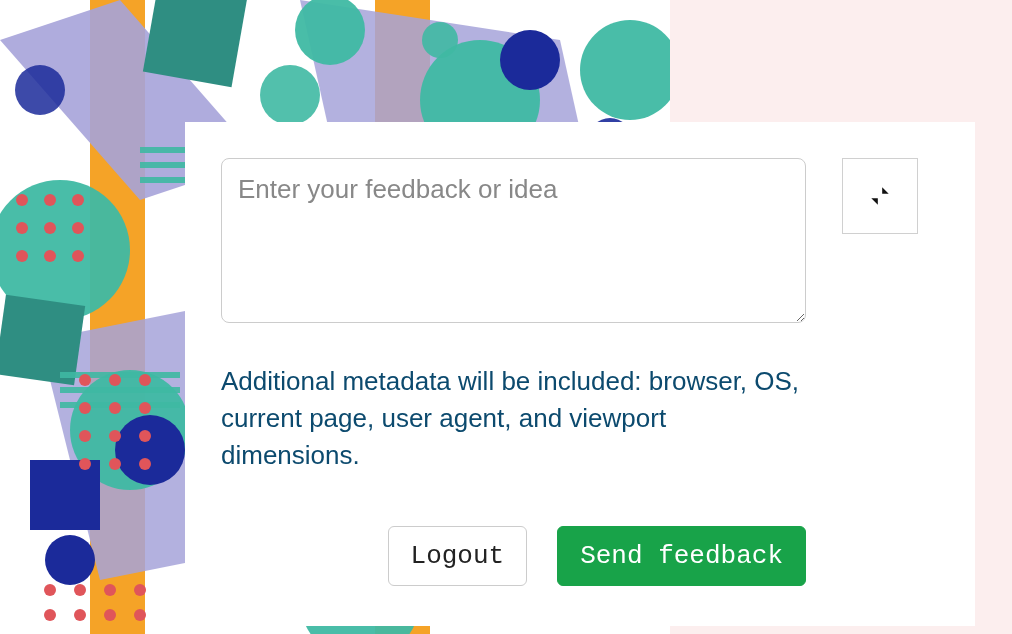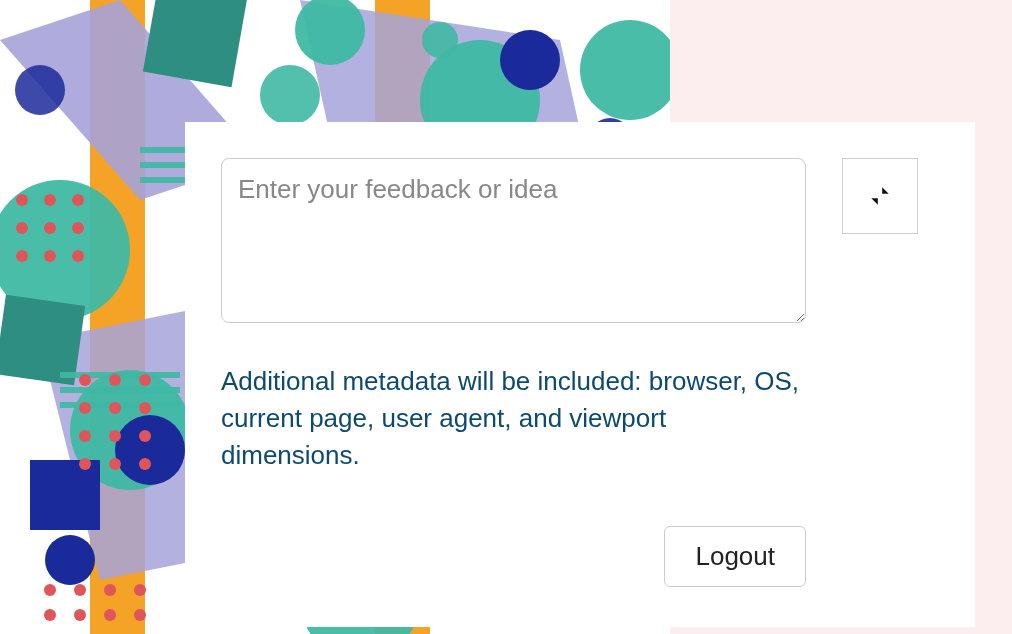--- a/index.html
+++ b/index.html
@@ -79,23 +79,23 @@
     margin-top: 52px;
     width: 585px;
     display: flex;
     justify-content: flex-end;
     gap: 30px;
   }
 
   .btn {
     font-size: 26px;
     border-radius: 6px;
-    padding: 14px 30px;
+    padding: 14px 22px;
     cursor: pointer;
-    font-family: Liberation Sans, sans-serif;
+    font-family: Liberation Mono, monospace;
   }
   .btn-secondary {
     background: #fff;
     color: #222;
     border: 1px solid #ccc;
   }
   .btn-primary {
     background: #18a349;
     color: #fff;
     border: 1px solid #18a349;
@@ -196,14 +196,15 @@
           <polygon points="10,14 4,14 10,20"></polygon>
         </g>
       </svg>
     </button>
   </div>
 
   <p class="meta-text">Additional metadata will be included: browser, OS, current page, user agent, and viewport dimensions.</p>
 
   <div class="actions">
     <button class="btn btn-secondary">Logout</button>
+    <button class="btn btn-primary">Send feedback</button>
   </div>
 </div>
 
 </body></html>

